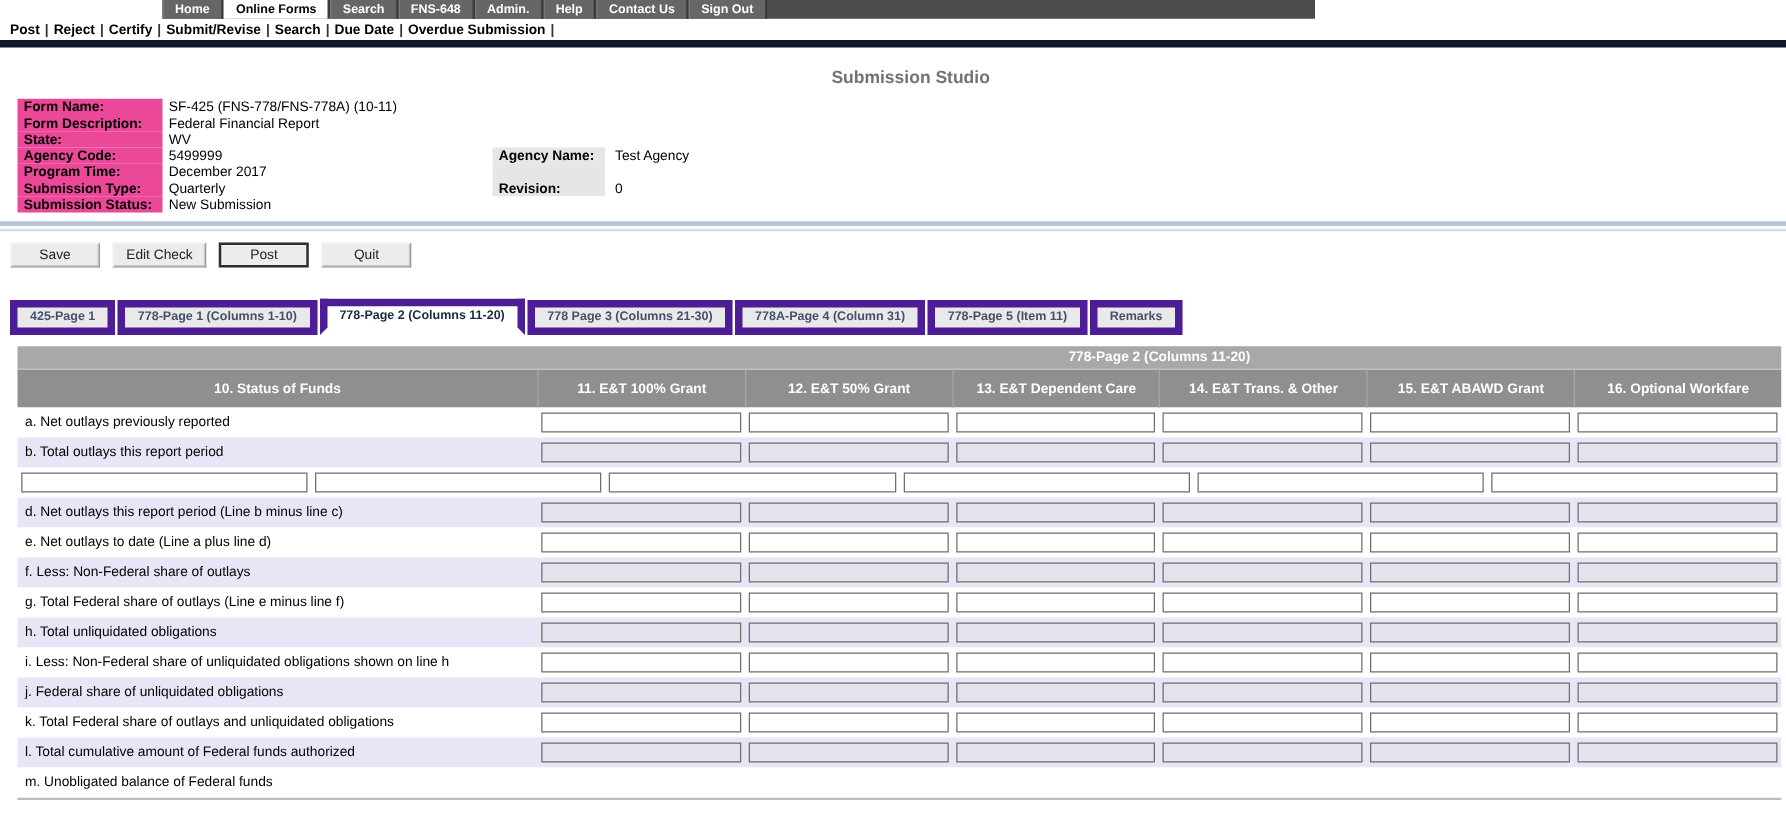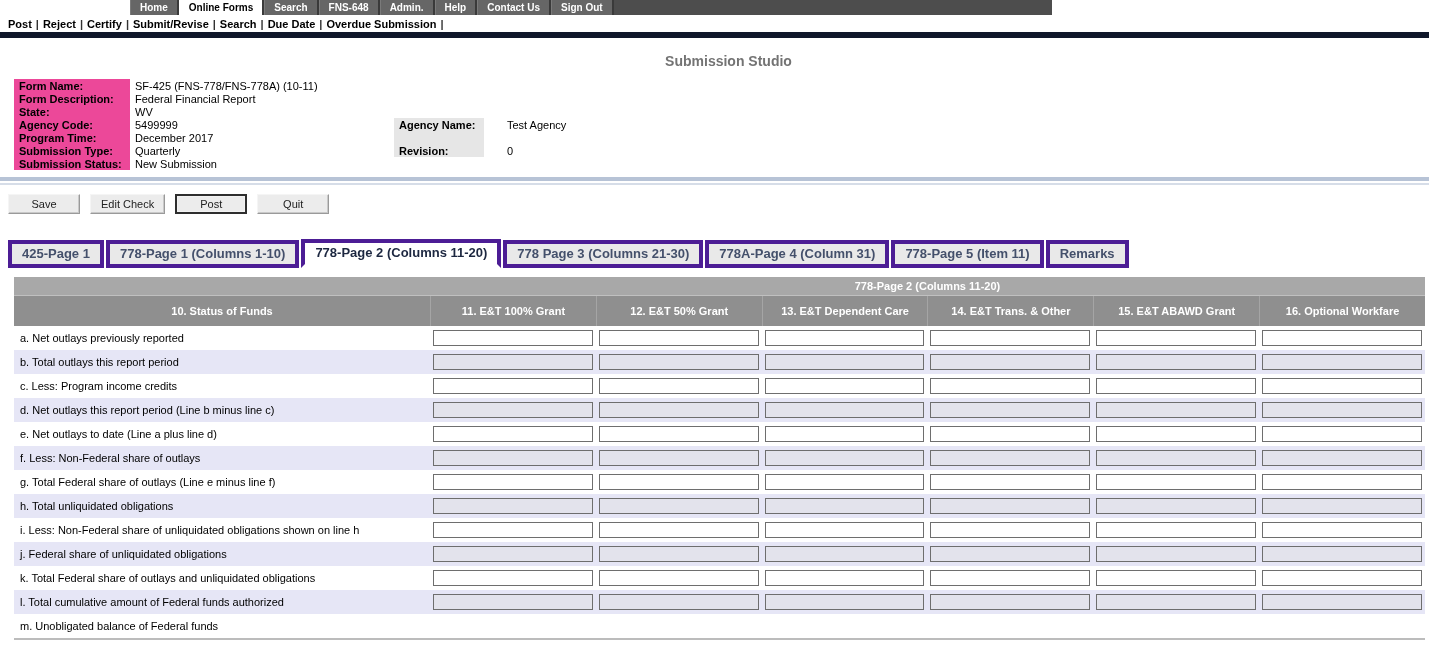--- a/index.html
+++ b/index.html
@@ -35,21 +35,21 @@
   .page-title {
     margin:15px 0 10px 28px; font-size:14px; font-weight:bold; color:#737373;text-align:center;
   }
 
   
   .form-info { margin-left:14px; border-collapse:collapse; }
   .form-info td { height:13px; font-size:11px; padding:0 5px; vertical-align:middle; white-space:nowrap; }
   .form-info td.lbl  { background:#ec4899; font-weight:bold; min-width:116px; }
   .form-info td.val  { min-width:264px; }
   .form-info td.lbl2 { background:#e6e6e6; font-weight:bold; min-width:90px; }
-  .form-info td.val2 { padding-left:23px; min-width:120px; }
+  .form-info td.val2 { padding-left:8px; min-width:120px; }
 
   
   .divider { margin-top:7px; }
   .divider .bar1 { height:4px; background:#b7c3d6; }
   .divider .gap  { height:2px; background:#ffffff; }
   .divider .bar2 { height:2px; background:#d6dde8; }
 
   
   .actions { margin:9px 0 0 8px; display:flex; gap:10px; }
   .btn {
@@ -57,22 +57,22 @@
     background:#ececec; border:1px solid #9a9a9a;
     border-top-color:#f5f5f5; border-left-color:#f5f5f5;
     box-shadow:inset -1px -1px 0 #c9c9c9; cursor:pointer;
     font-family:inherit; padding:0 10px;
   }
   .btn.default { border:2px solid #2e2e2e; box-shadow:inset 0 0 0 1px #f2f2f2; }
 
   
   .tabs { display:flex; gap:2px; margin:25px 0 0 8px; align-items:flex-end; }
   .tab {
-    background:#e9e9e9; border:4px solid #4c1d95; padding:2px 10px 3px 10px;
-    font-size:13px; font-weight:bold; color:#44506b; cursor:pointer; white-space:nowrap;
+    background:#e9e9e9; border:6px solid #4c1d95; padding:2px 10px 3px 10px;
+    font-size:10px; font-weight:bold; color:#44506b; cursor:pointer; white-space:nowrap;
   }
   .tab.active { background:#ffffff; color:#1c2740; border-bottom-color:#ffffff; padding-bottom:4px; }
 
   
   .grid { margin:9px 4px 0 14px; border-bottom:2px solid #bcbcbc; }
   .grid-h1 { display:flex; height:18px; background:#a8a8a8; }
   .grid-h1 .h1-left { width:416px; }
   .grid-h1 .h1-right {
     flex:1; display:flex; align-items:center; justify-content:center;
     color:#ffffff; font-weight:bold; font-size:11px;
@@ -230,21 +230,20 @@
             <input type="text" style="">
           </div>
           <div class="gcell">
             <input type="text" style="">
           </div>
           <div class="gcell">
             <input type="text" style="">
           </div>
         </div>
         <div class="grow">
-          <div class="grow-label">c. Less: Program income credits</div>
           <div class="gcell">
             <input type="text" style="">
           </div>
           <div class="gcell">
             <input type="text" style="">
           </div>
           <div class="gcell">
             <input type="text" style="">
           </div>
           <div class="gcell">

